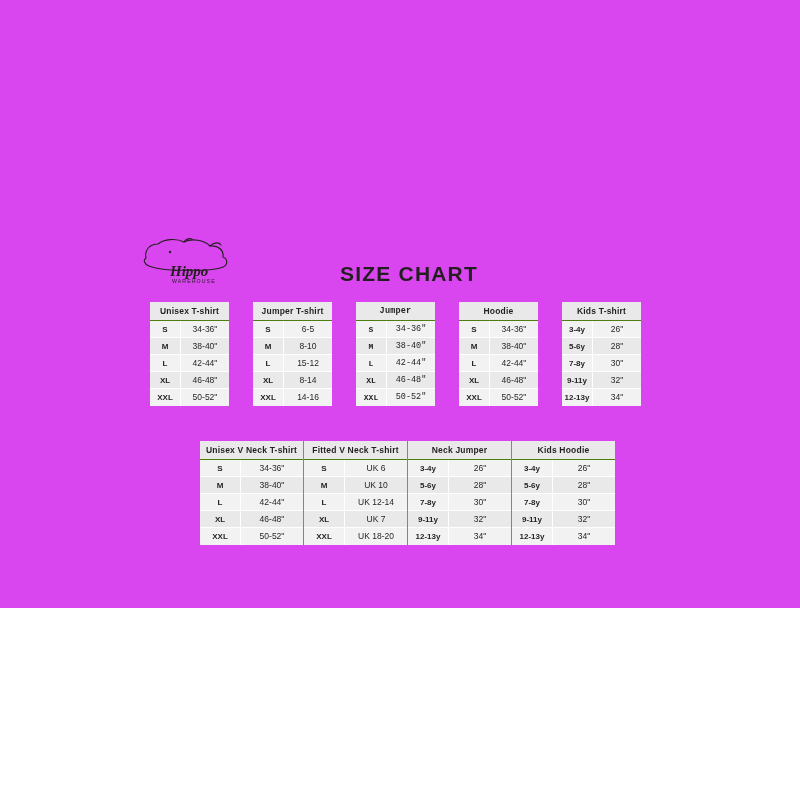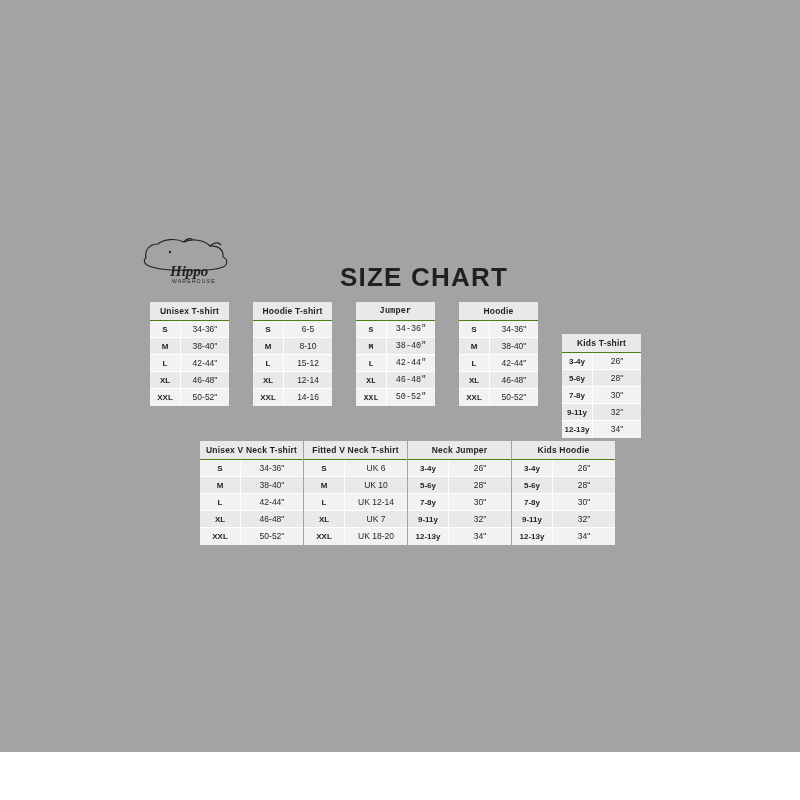--- a/index.html
+++ b/index.html
@@ -6,40 +6,40 @@
     margin: 0;
     padding: 0;
     width: 800px;
     height: 800px;
     background: #ffffff;
     font-family: "Liberation Sans", sans-serif;
   }
   #sheet {
     position: relative;
     width: 800px;
-    height: 752px;
-    background: #a3a3a3;
+    height: 608px;
+    background: #d946ef;
     overflow: hidden;
   }
   
   #logo {
     position: absolute;
     left: 140px;
     top: 232px;
     width: 100px;
     height: 56px;
   }
   #logo svg { display: block; }
 
   
   #title {
     position: absolute;
     left: 340px;
     top: 262px;
-    font-size: 26px;
+    font-size: 21px;
     font-weight: bold;
     letter-spacing: 1.2px;
     color: #231f20;
   }
 
   
   .tbl {
     position: absolute;
     border-collapse: collapse;
     font-size: 8.5px;
@@ -131,39 +131,39 @@
       <tr>
           <td class="k">XXL</td>
           <td class="v">50-52"</td>
         </tr>
     </tbody>
   </table>
 
   <table class="tbl w-narrow" style="left:253px; top:302px;">
     <thead>
         <tr>
-          <th colspan="2">Hoodie T-shirt</th>
+          <th colspan="2">Jumper T-shirt</th>
         </tr>
       </thead>
     <tbody>
       <tr>
           <td class="k">S</td>
           <td class="v">6-5</td>
         </tr>
       <tr>
           <td class="k">M</td>
           <td class="v">8-10</td>
         </tr>
       <tr>
           <td class="k">L</td>
           <td class="v">15-12</td>
         </tr>
       <tr>
           <td class="k">XL</td>
-          <td class="v">12-14</td>
+          <td class="v">8-14</td>
         </tr>
       <tr>
           <td class="k">XXL</td>
           <td class="v">14-16</td>
         </tr>
     </tbody>
   </table>
 
   <table class="tbl w-narrow" style="left:356px; top:302px;font-family:Liberation Mono, monospace;">
     <thead>
@@ -218,21 +218,21 @@
           <td class="k">XL</td>
           <td class="v">46-48"</td>
         </tr>
       <tr>
           <td class="k">XXL</td>
           <td class="v">50-52"</td>
         </tr>
     </tbody>
   </table>
 
-  <table class="tbl w-narrow" style="left:562px; top:302px;margin-top:32px;">
+  <table class="tbl w-narrow" style="left:562px; top:302px;">
     <thead>
         <tr>
           <th colspan="2">Kids T-shirt</th>
         </tr>
       </thead>
     <tbody>
       <tr>
           <td class="k">3-4y</td>
           <td class="v">26"</td>
         </tr>

